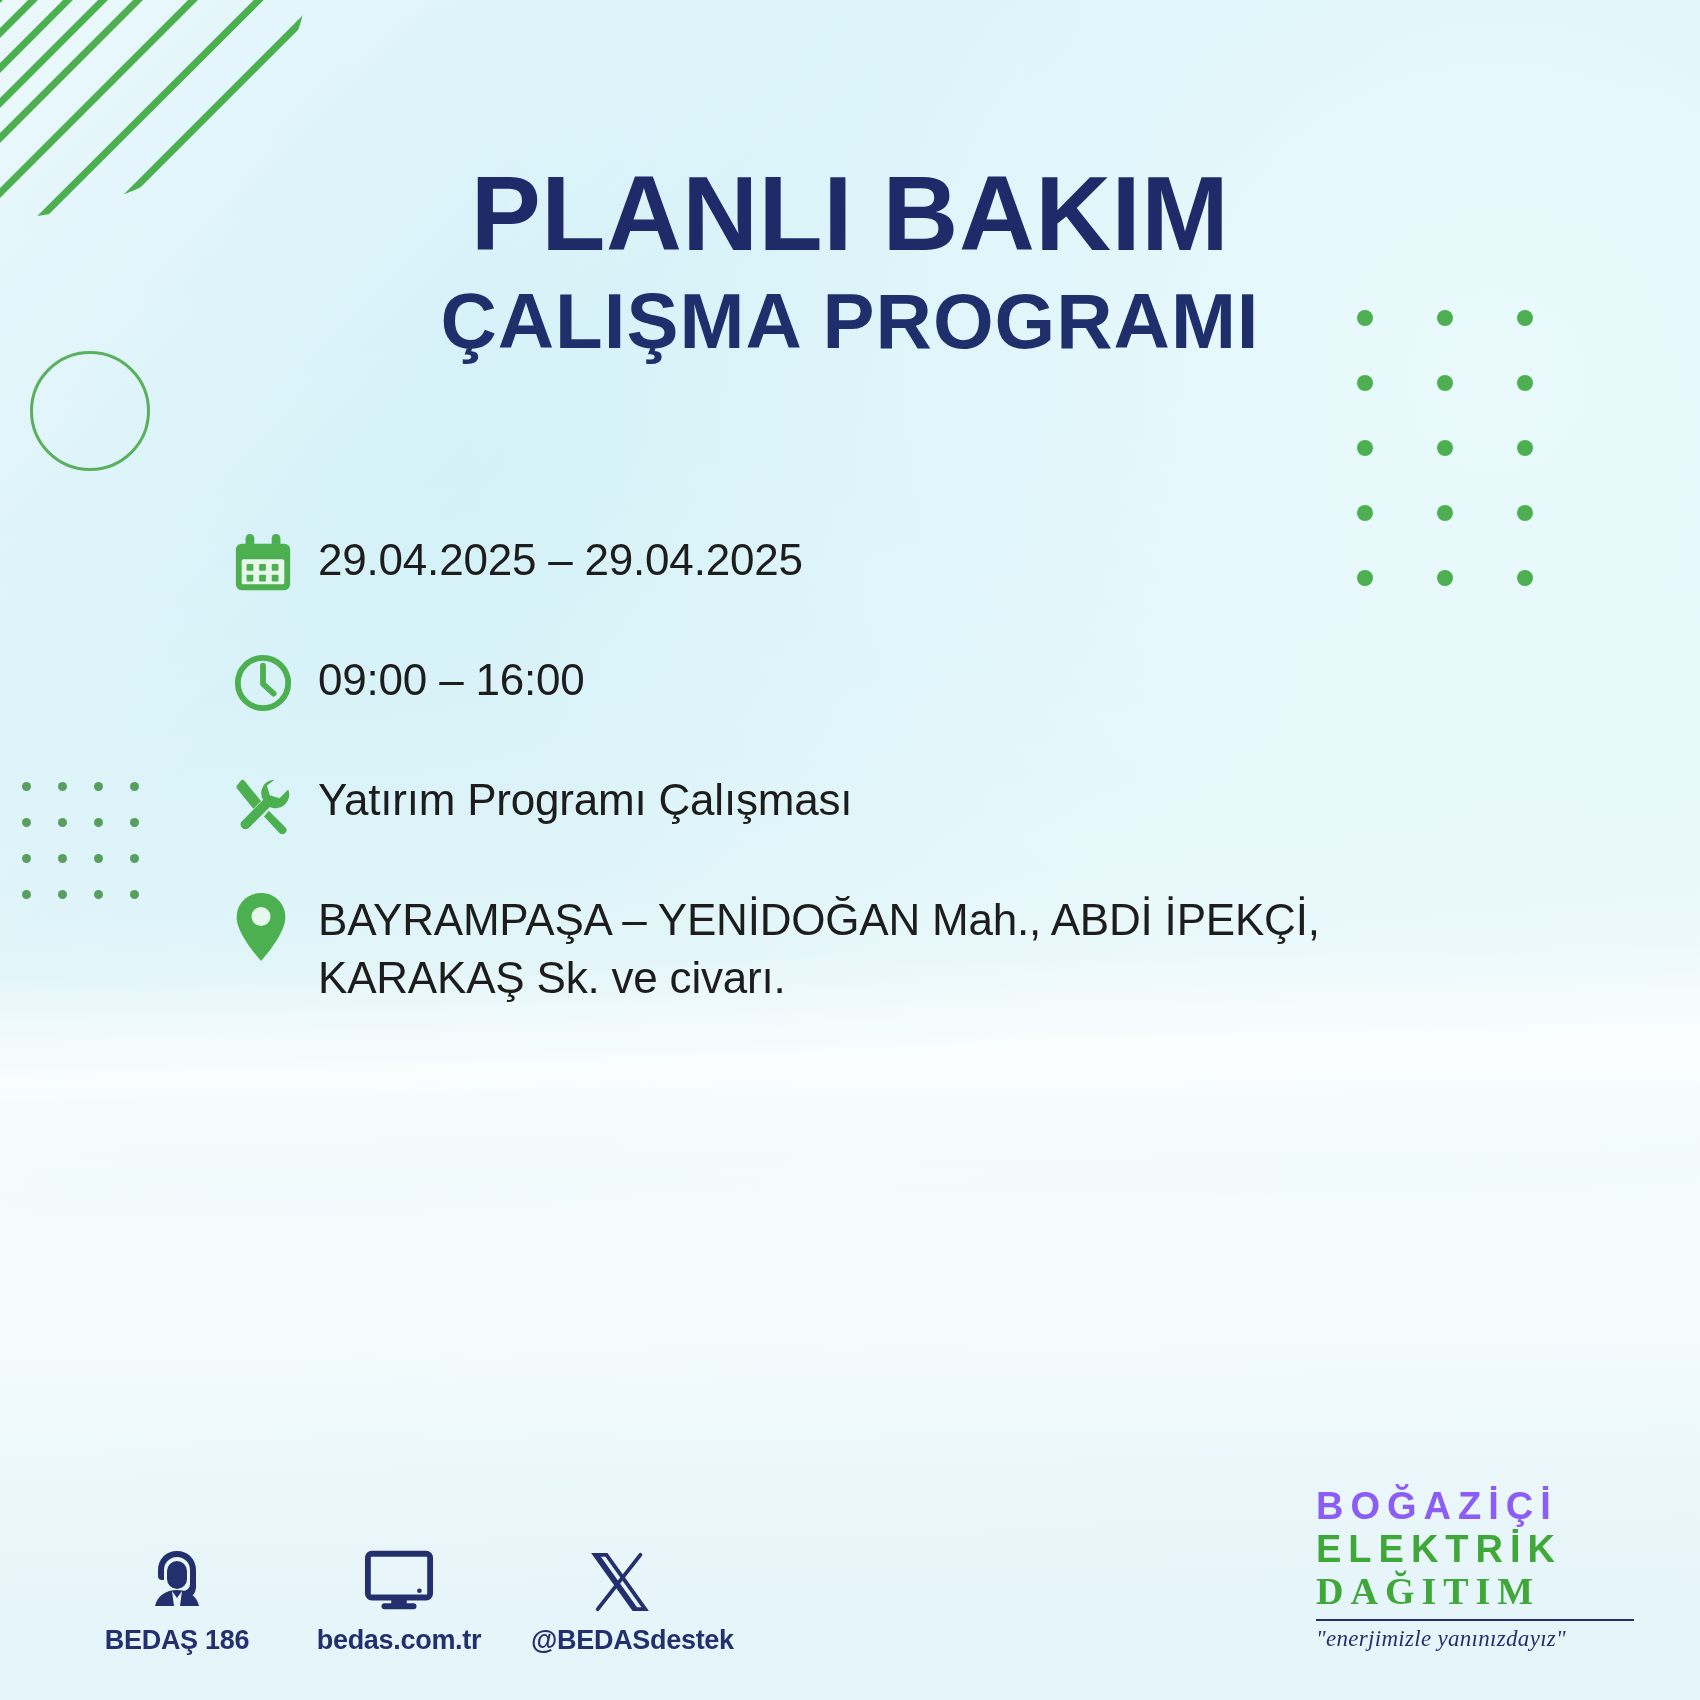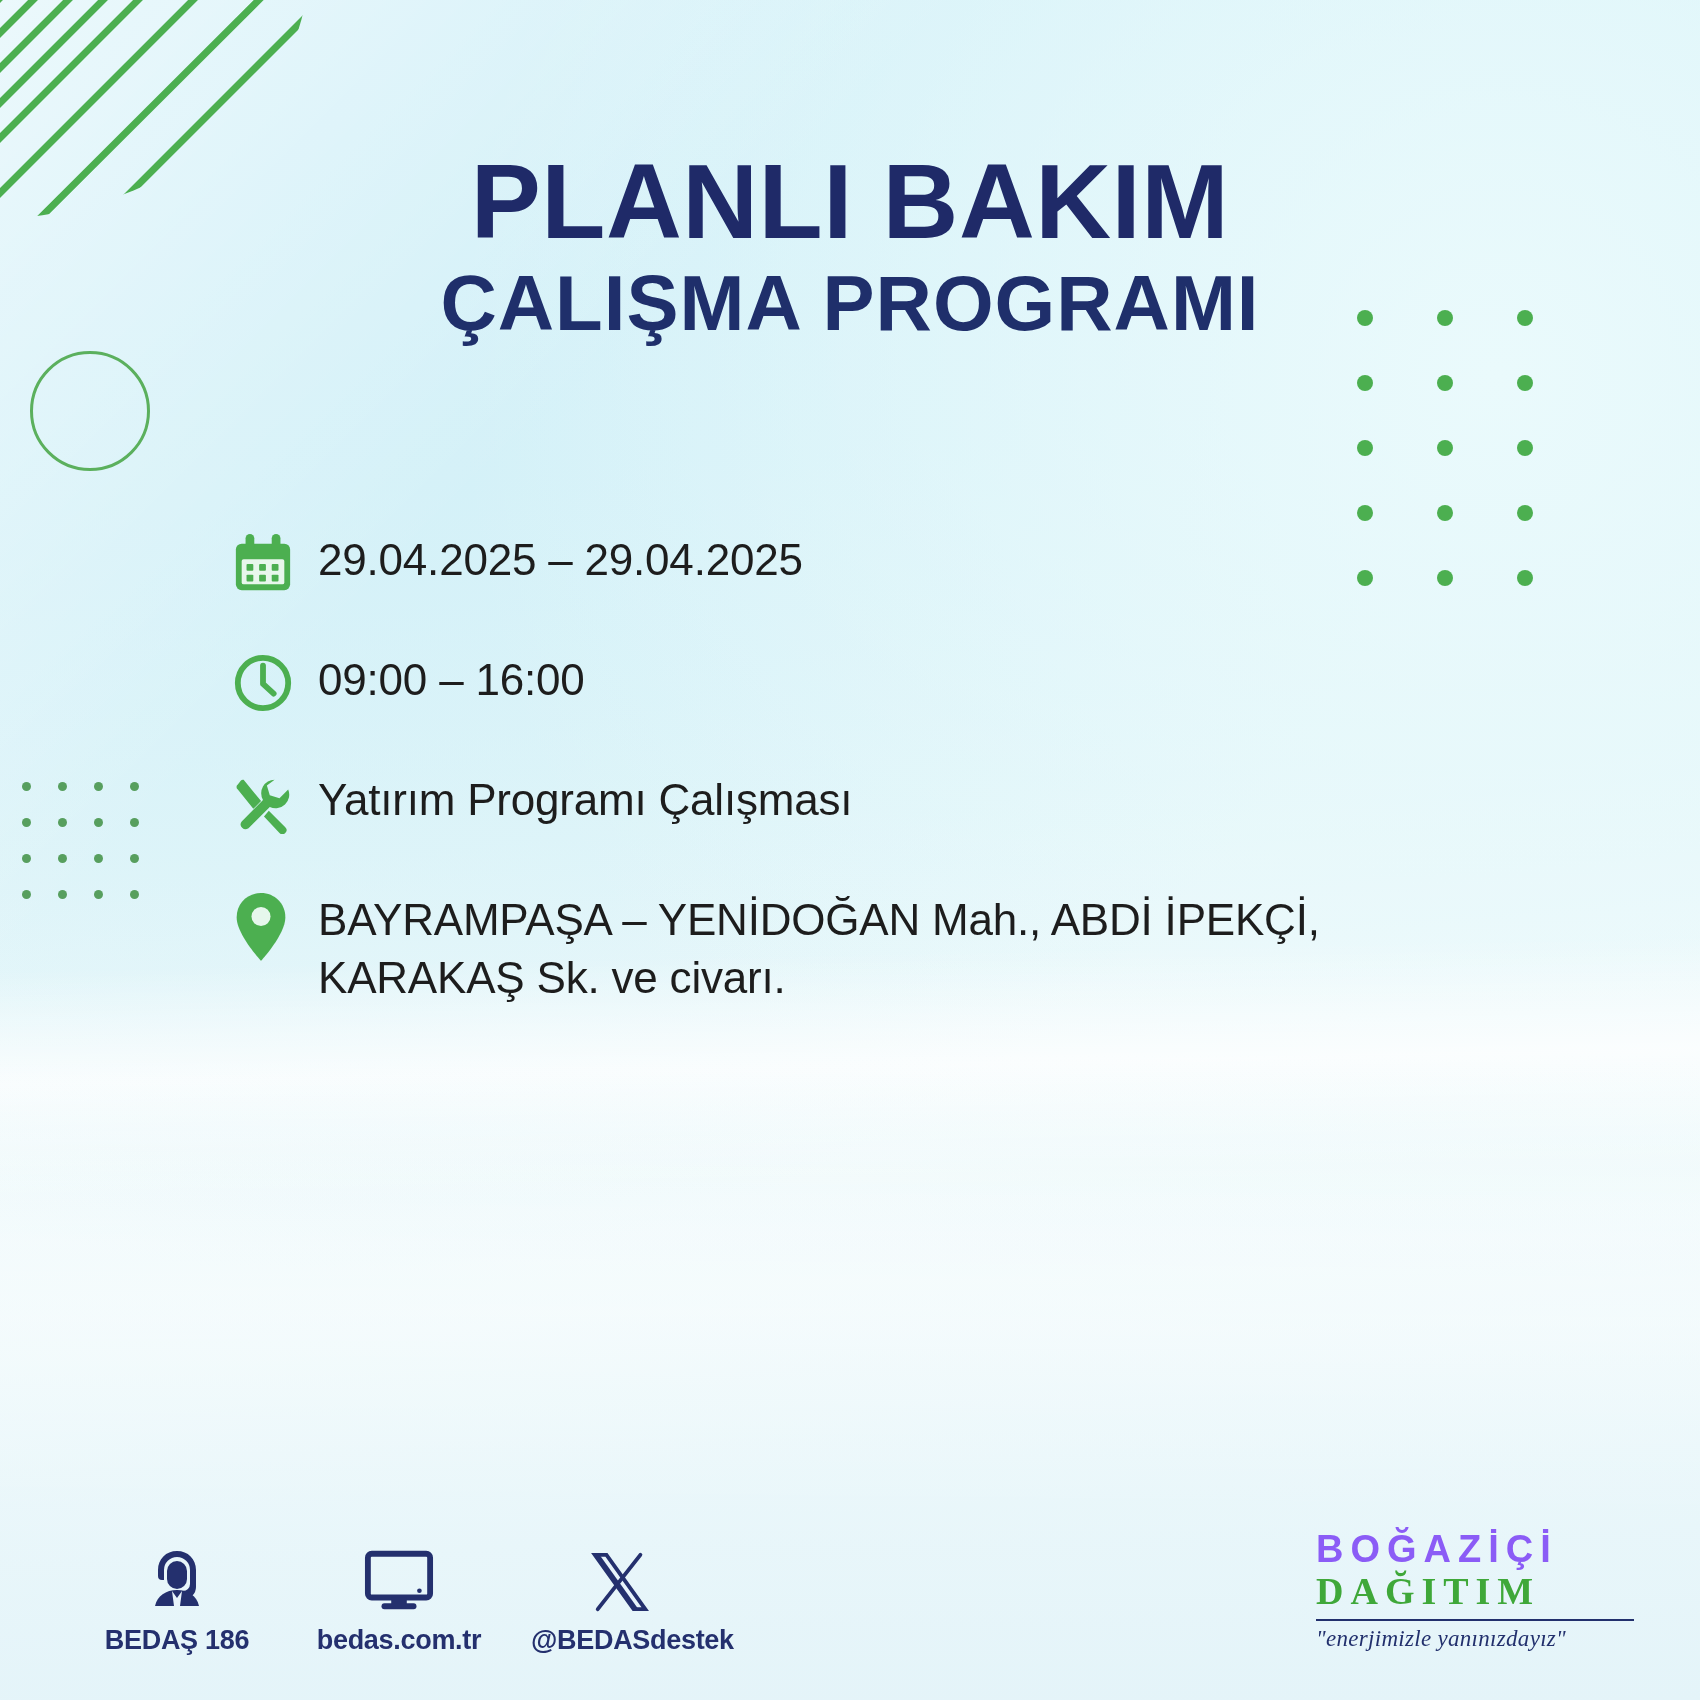--- a/index.html
+++ b/index.html
@@ -126,21 +126,21 @@
     text-align: center;
     z-index: 5;
   }
   .title-main {
     font-family: "Liberation Sans", sans-serif;
     font-weight: bold;
     font-size: 105px;
     letter-spacing: 0.5px;
     color: #1f2a68;
     line-height: 1.02;
-    margin: 0;
+    margin: 12px;
     padding: 0 60px;
   }
   .title-sub {
     font-family: "Liberation Sans", sans-serif;
     font-weight: bold;
     font-size: 78px;
     letter-spacing: 1px;
     color: #1f2f6b;
     line-height: 1.1;
     margin: 6px 0 0 0;
@@ -430,20 +430,21 @@
             <path d="M52 4 L8 60" stroke="#24306e" stroke-width="4" stroke-linecap="round"></path>
           </svg>
         </div>
         <div class="contact-label">@BEDASdestek</div>
       </div>
 
     </div>
 
     <div class="brand">
       <div class="brand-line brand-1">BOĞAZİÇİ</div>
+      <div class="brand-line brand-2">ELEKTRİK</div>
       <div class="brand-line brand-3">DAĞITIM</div>
       <div class="brand-rule"></div>
       <div class="brand-tag">"enerjimizle yanınızdayız"</div>
     </div>
 
   </div>
 
 </div>
 
 </body></html>

